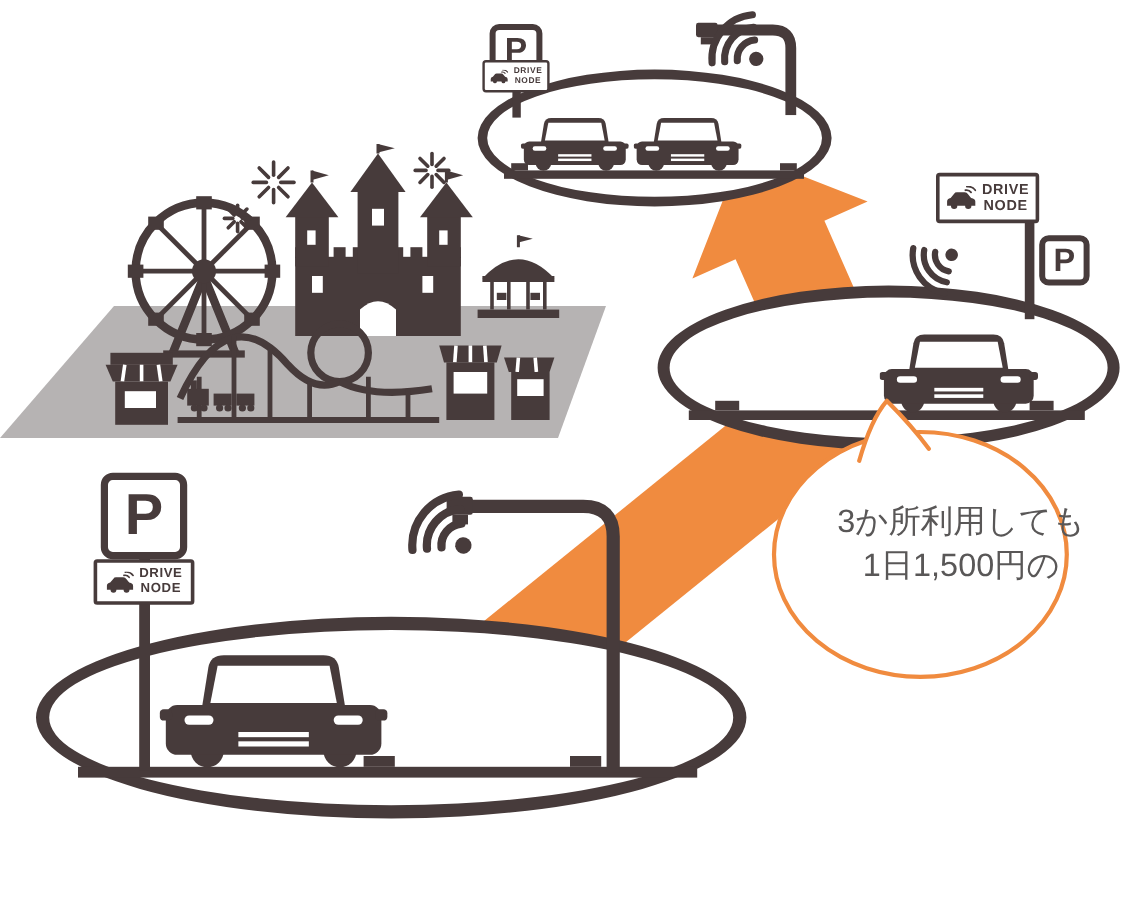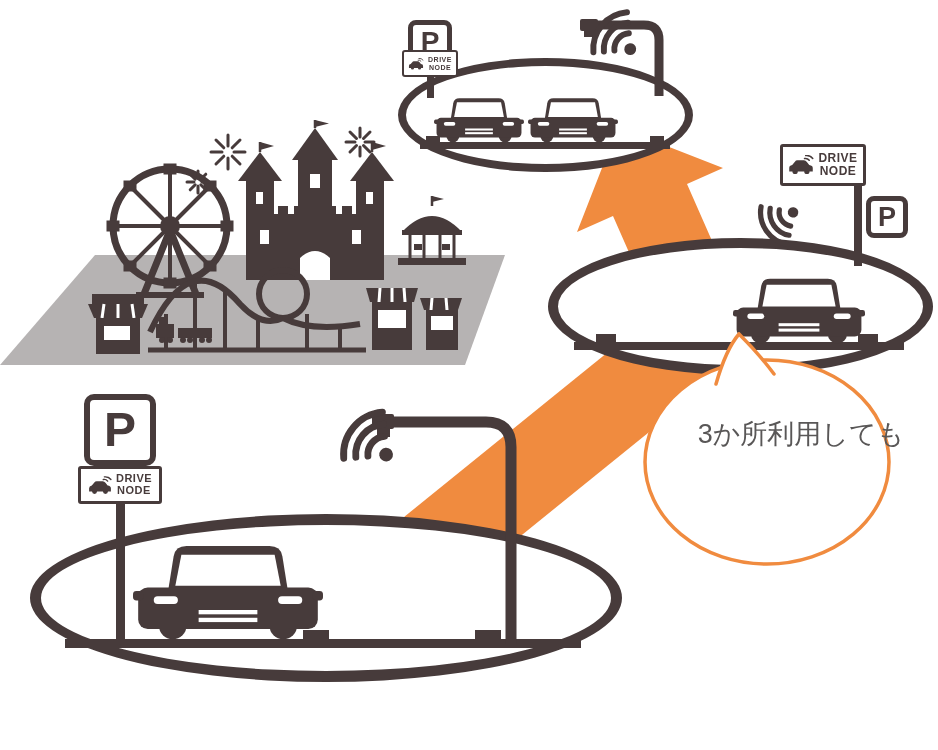--- a/index.html
+++ b/index.html
@@ -317,15 +317,16 @@
       <use href="#wifi"></use>
     </svg>
 
   <svg class="abs" style="left:636px;top:332px" width="262" height="238" viewBox="0 0 262 238">
     <ellipse cx="131" cy="130" rx="122" ry="102" fill="#ffffff" class="stroke-orange" stroke-width="3.5"></ellipse>
     <path d="M80,52 C88,24 97,9 103,2 C113,12 127,27 138,42 Z" fill="#ffffff"></path>
     <path d="M80,52 C88,24 97,9 103,2 C113,12 127,27 138,42" fill="none" class="stroke-orange" stroke-width="3.5" stroke-linecap="round"></path>
   </svg>
   <div class="bubble-text" style="left:691px;top:398px;width:220px;margin-top:18px;">
     <div>3か所利用しても</div>
+    <div>1日1,500円の</div>
   </div>
 
 </div>
 
 </body></html>

